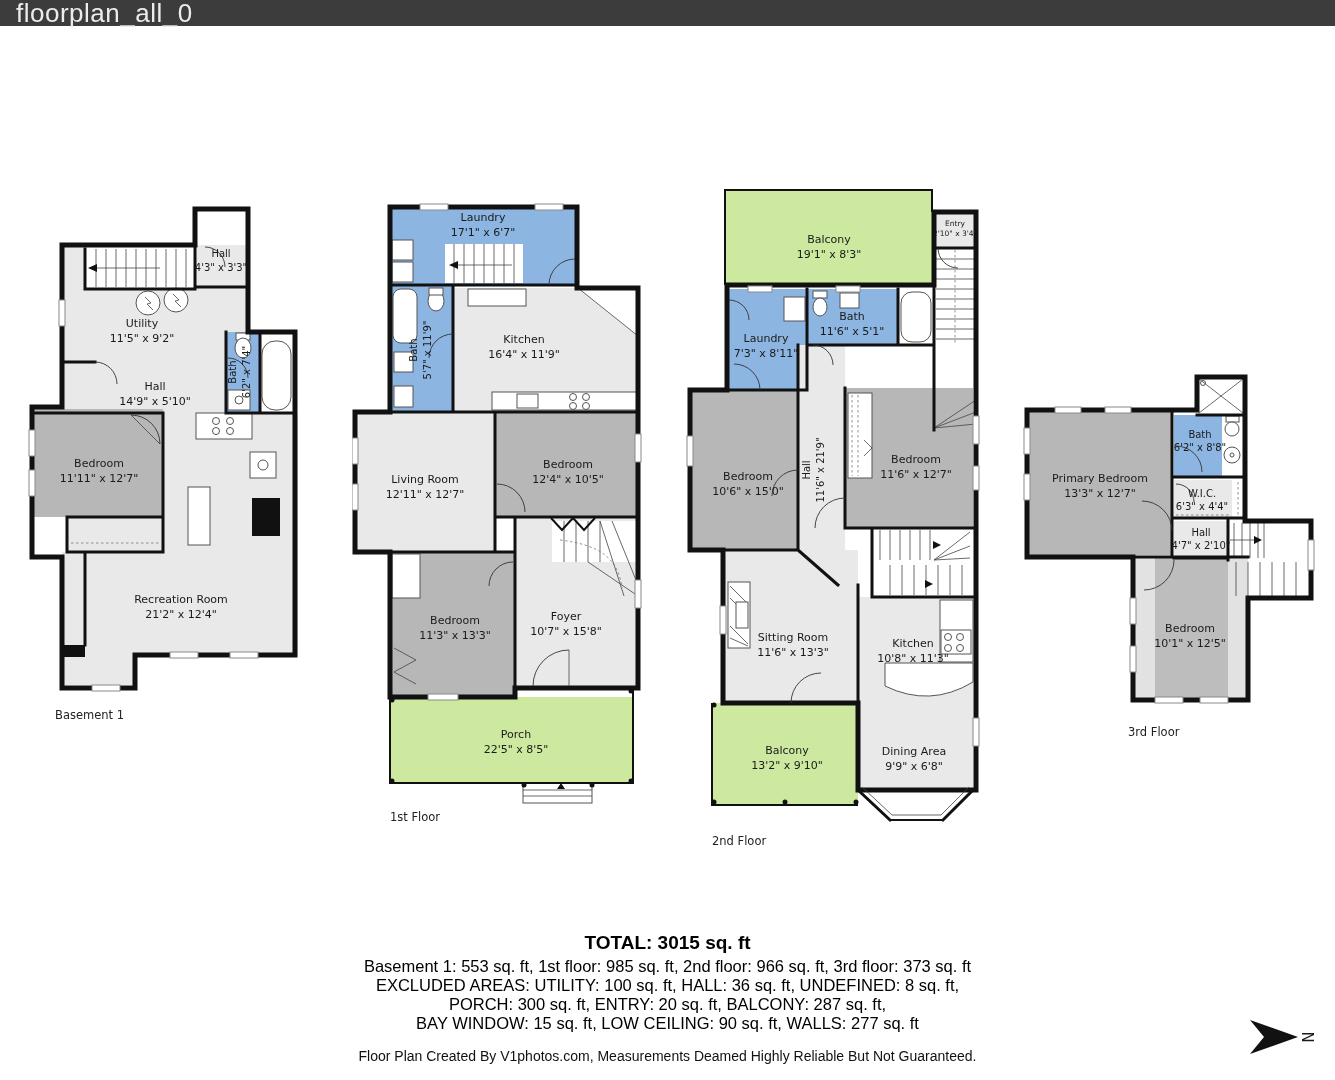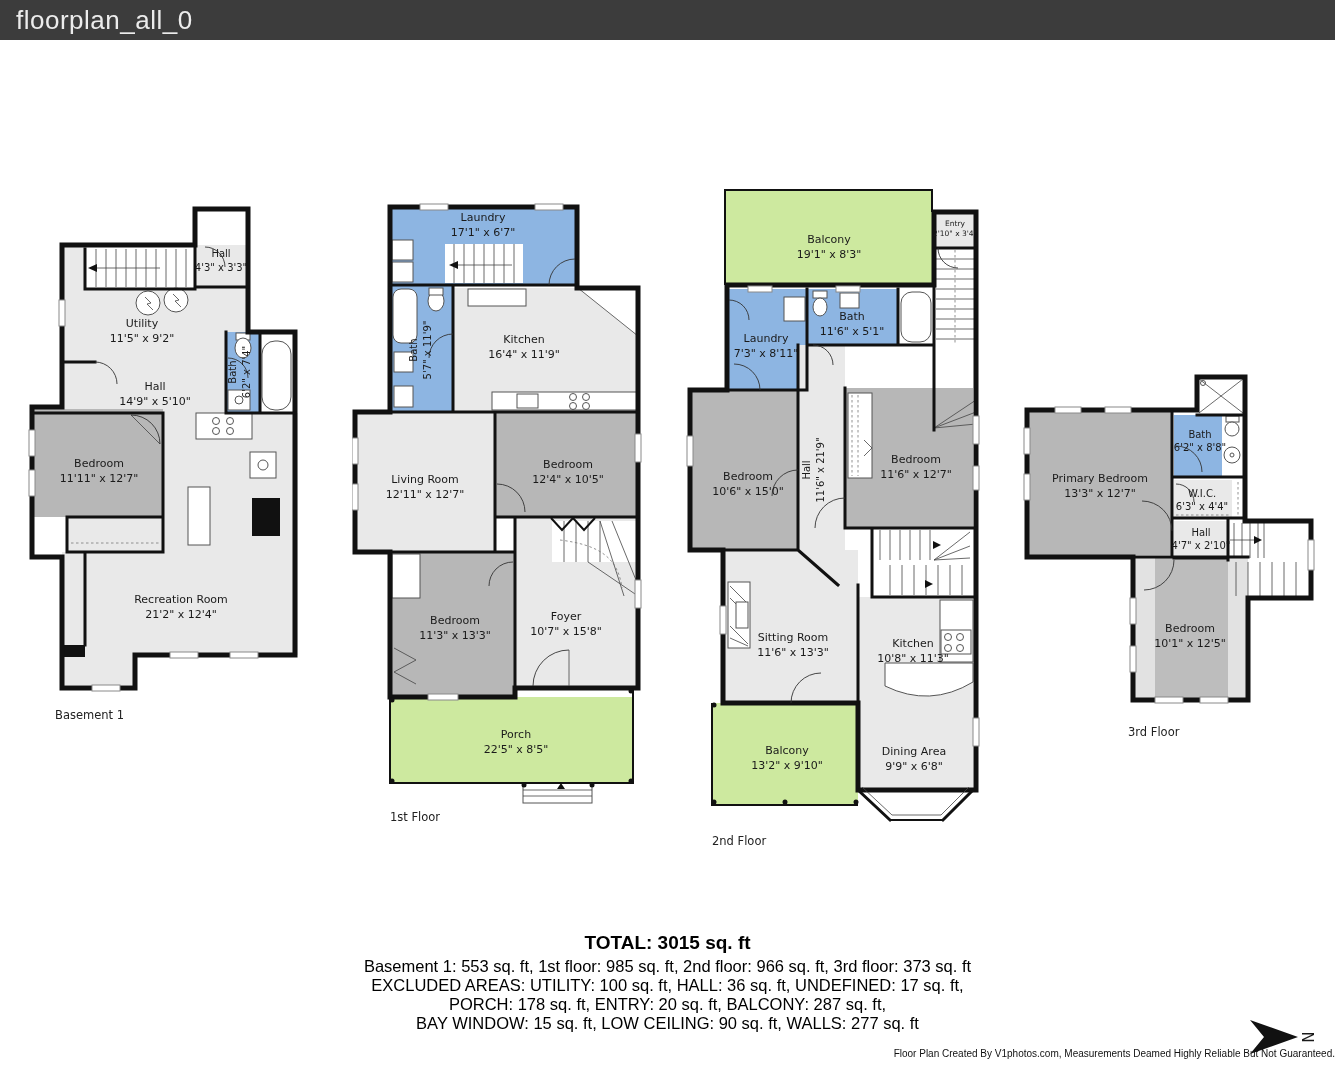--- a/index.html
+++ b/index.html
@@ -1,17 +1,17 @@
 <!DOCTYPE html>
 <html style="--header_bg: #3c3c3c; --wall: #111111; --room_light: #e9e9e9; --room_dark: #b7b7b7; --wet_blue: #8db5e2; --outdoor_green: #cde99f;"><head>
 <meta charset="utf-8">
 <style>
   * { margin:0; padding:0; box-sizing:border-box; }
   html,body { width:1335px; height:1080px; background:#fff; font-family:"DejaVu Sans",sans-serif; position:relative; overflow:hidden; }
-  .header { position:absolute; left:0; top:0; width:1335px; height:40px; background:var(--header_bg,#3c3c3c); display:flex; align-items:center; padding-left:16px; }
+  .header { position:absolute; left:0; top:0; width:1335px; height:26px; background:var(--header_bg,#3c3c3c); display:flex; align-items:center; padding-left:16px; }
   .header .title { color:#ececec; font-size:26px; font-family:"Liberation Sans",sans-serif; letter-spacing:.5px; }
   svg.plan { position:absolute; }
   
   .rl { fill:var(--room_light,#e9e9e9); }
   .rd { fill:var(--room_dark,#b7b7b7); }
   .rb { fill:var(--wet_blue,#8db5e2); }
   .rg { fill:var(--outdoor_green,#cde99f); }
   .rw { fill:#ffffff; }
   .lc { fill:#e2e2e2; }
   .bd3 { fill:#bdbdbd; }
@@ -29,21 +29,21 @@
   .win { fill:#fff; stroke:#8a8a8a; stroke-width:1; }
   text { font-family:"DejaVu Sans",sans-serif; fill:#1a1a1a; }
   .lb { font-size:11px; text-anchor:middle; }
   .lb10 { font-size:10px; text-anchor:middle; }
   .lbs { font-size:7.5px; text-anchor:middle; }
   .cap { font-size:11.5px; fill:#222; text-anchor:start; }
   
   .summary { position:absolute; left:0; top:932px; width:1335px; text-align:center; font-family:Liberation Sans, sans-serif; color:#000; }
   .summary .total { font-size:19px; font-weight:bold; margin-bottom:3px; }
   .summary .line { font-size:16.5px; line-height:19px; }
-  .footer-credit { position:absolute; top:1048px; left:0; width:1335px; text-align:right; font-size:10px; font-family:"Liberation Sans",sans-serif; color:#111; }
+  .footer-credit { position:absolute; top:1048px; left:0; width:1335px; text-align:center; font-size:14px; font-family:"Liberation Sans",sans-serif; color:#111; }
   .compass { position:absolute; left:1240px; top:1008px; }
 </style>
 </head>
 <body>
 
 <div class="header">
   <span class="title">floorplan_all_0</span>
 </div>
 
 <svg class="plan" style="left:28px;top:200px" width="285" height="530" viewBox="28 200 285 530">
@@ -383,22 +383,22 @@
     <text class="lb10" x="1201" y="549">4'7" x 2'10"</text>
     <text class="lb" x="1190" y="632">Bedroom</text>
     <text class="lb" x="1190" y="647">10'1" x 12'5"</text>
     <text class="cap" x="1128" y="736">3rd Floor</text>
   </g>
 </svg>
 
 <div class="summary">
   <div class="total">TOTAL: 3015 sq. ft</div>
   <div class="line">Basement 1: 553 sq. ft, 1st floor: 985 sq. ft, 2nd floor: 966 sq. ft, 3rd floor: 373 sq. ft</div>
-  <div class="line">EXCLUDED AREAS: UTILITY: 100 sq. ft, HALL: 36 sq. ft, UNDEFINED: 17 sq. ft,</div>
-  <div class="line">PORCH: 178 sq. ft, ENTRY: 20 sq. ft, BALCONY: 287 sq. ft,</div>
+  <div class="line">EXCLUDED AREAS: UTILITY: 100 sq. ft, HALL: 36 sq. ft, UNDEFINED: 8 sq. ft,</div>
+  <div class="line">PORCH: 300 sq. ft, ENTRY: 20 sq. ft, BALCONY: 287 sq. ft,</div>
   <div class="line">BAY WINDOW: 15 sq. ft, LOW CEILING: 90 sq. ft, WALLS: 277 sq. ft</div>
 </div>
 <div class="footer-credit">Floor Plan Created By V1photos.com, Measurements Deamed Highly Reliable But Not Guaranteed.</div>
 
 <svg class="compass" width="90" height="60" viewBox="0 0 90 60">
   <polygon class="blk" points="10,12 58,29 10,46 24,29"></polygon>
   <text x="66" y="29" font-size="15" fill="#111" text-anchor="middle" dominant-baseline="middle" transform="rotate(90 66 29)">N</text>
 </svg>
 
 </body></html>

